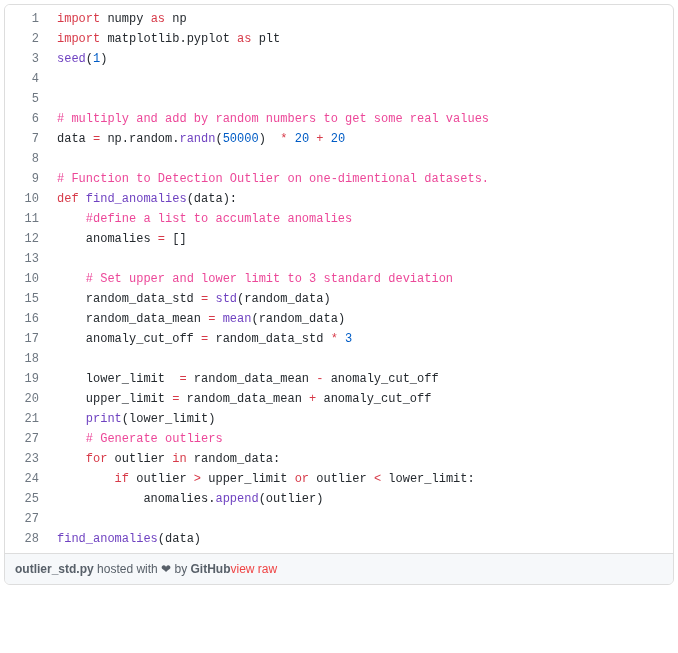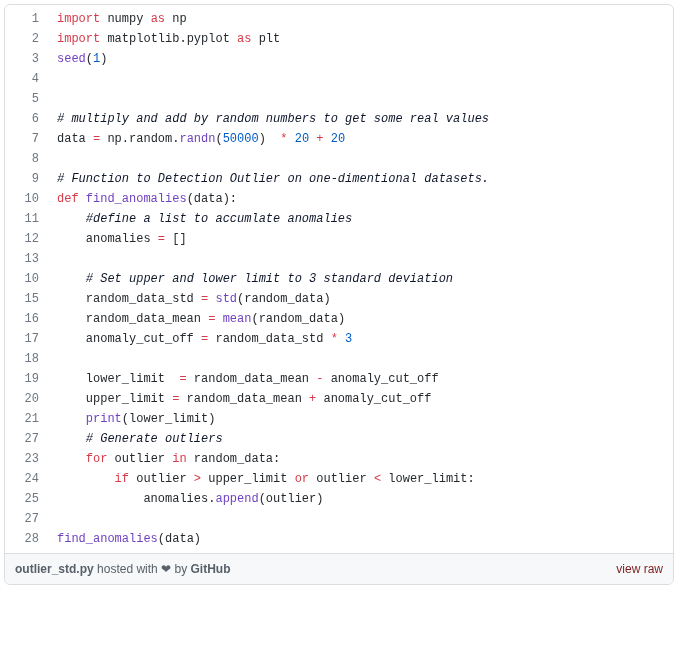--- a/index.html
+++ b/index.html
@@ -41,43 +41,43 @@
     vertical-align: top;
   }
   .code-table tr:first-child td { padding-top: 4px; }
   .code-table tr:last-child td { padding-bottom: 4px; margin-top: 40px; }
   .kw   { color: #d73a49; }
   .nm   { color: #24292e; }
   .fn   { color: #6f42c1; text-align: right; }
   .num  { color: #005cc5; }
   .op   { color: #d73a49; }
   .par  { color: #24292e; }
-  .cmt  { color: #0f172a; font-style: italic; }
+  .cmt  { color: #ec4899; }
   .meta {
     display: flex;
-    justify-content: space-between;
+    justify-content: flex-start;
     align-items: center;
     background: #f6f8fa;
     border-top: 1px solid #ddd;
     padding: 8px 10px;
     font-size: 12px;
     color: #586069;
   }
   .meta .left a.file {
     color: #586069;
     font-weight: 600;
     text-decoration: none;
   }
   .meta .left a.host {
     color: #586069;
     font-weight: 600;
     text-decoration: none;
   }
   .meta .right a {
-    color: #7f1d1d;
+    color: #ef4444;
     text-decoration: none;
   }
   .meta .heart { color: #586069; }
 </style>
 </head>
 <body>
 
 <div class="gist-container">
   <table class="code-table">
     <tbody>

